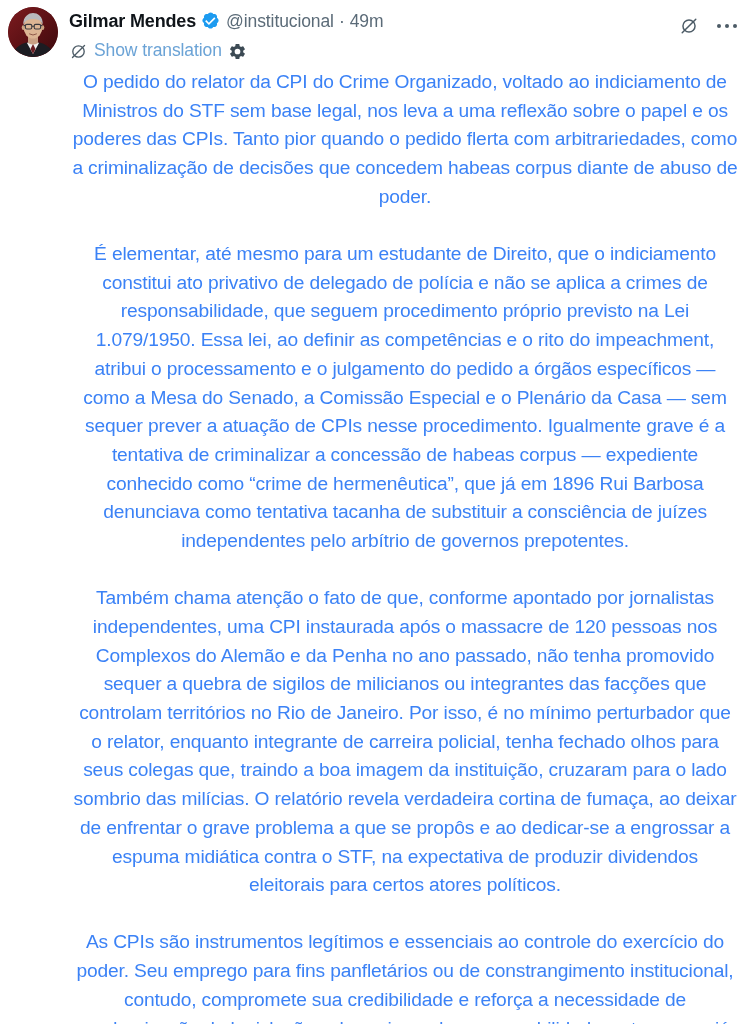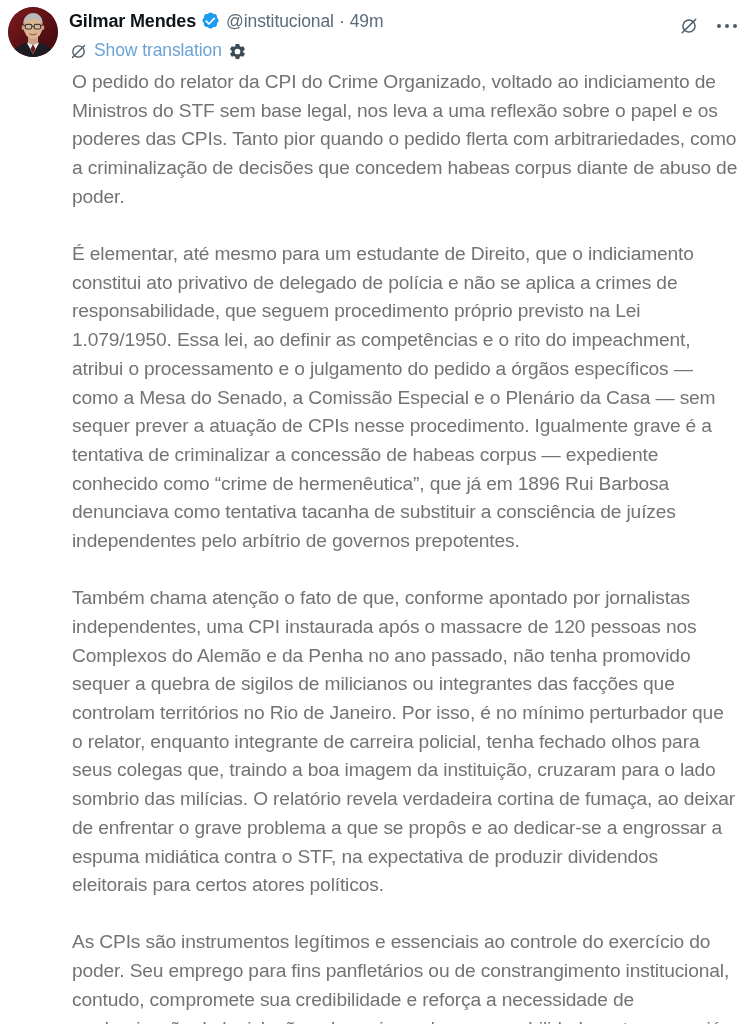--- a/index.html
+++ b/index.html
@@ -145,24 +145,24 @@
   
   .body {
     margin-top: 4px;
     padding-left: 64px;
     padding-right: 8px;
   }
   .body p {
     margin: 0 0 28.5px 0;
     font-size: 19.2px;
     line-height: 28.7px;
-    color: #737373;
+    color: #3b82f6;
     letter-spacing: -0.15px;
     word-spacing: 0px;
-    text-align: left;
+    text-align: center;
   }
   .body p:last-child { margin-bottom: 0; }
 </style>
 </head>
 <body>
 
 <div class="tweet">
 
   <div class="header">
 

